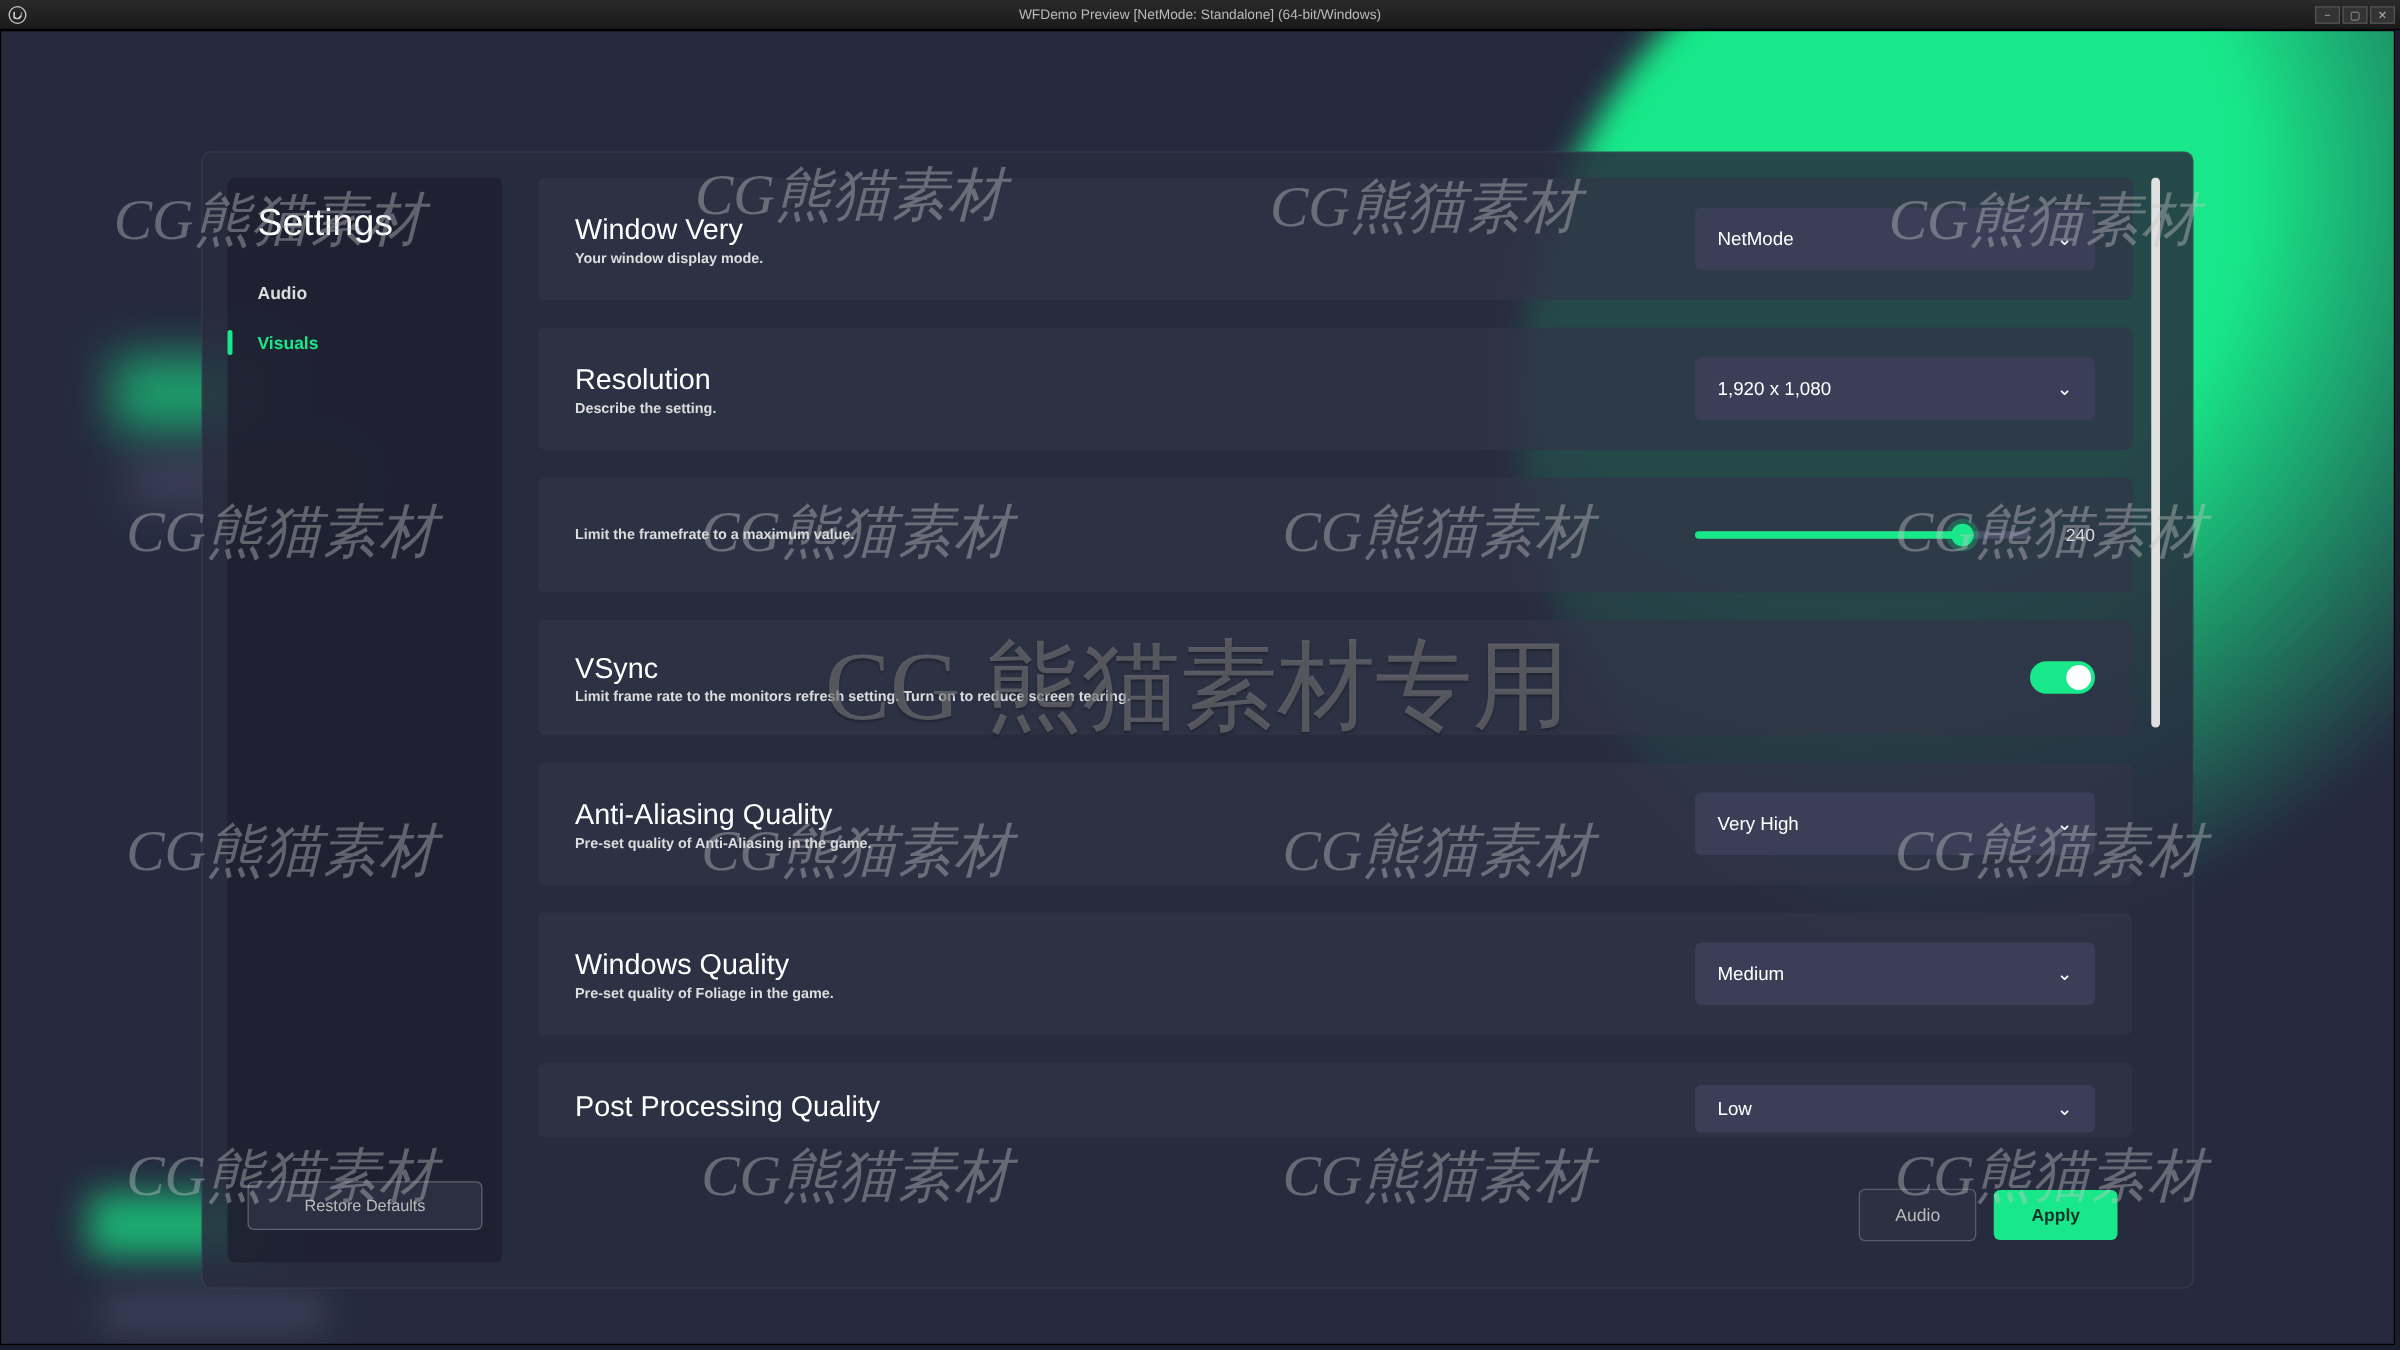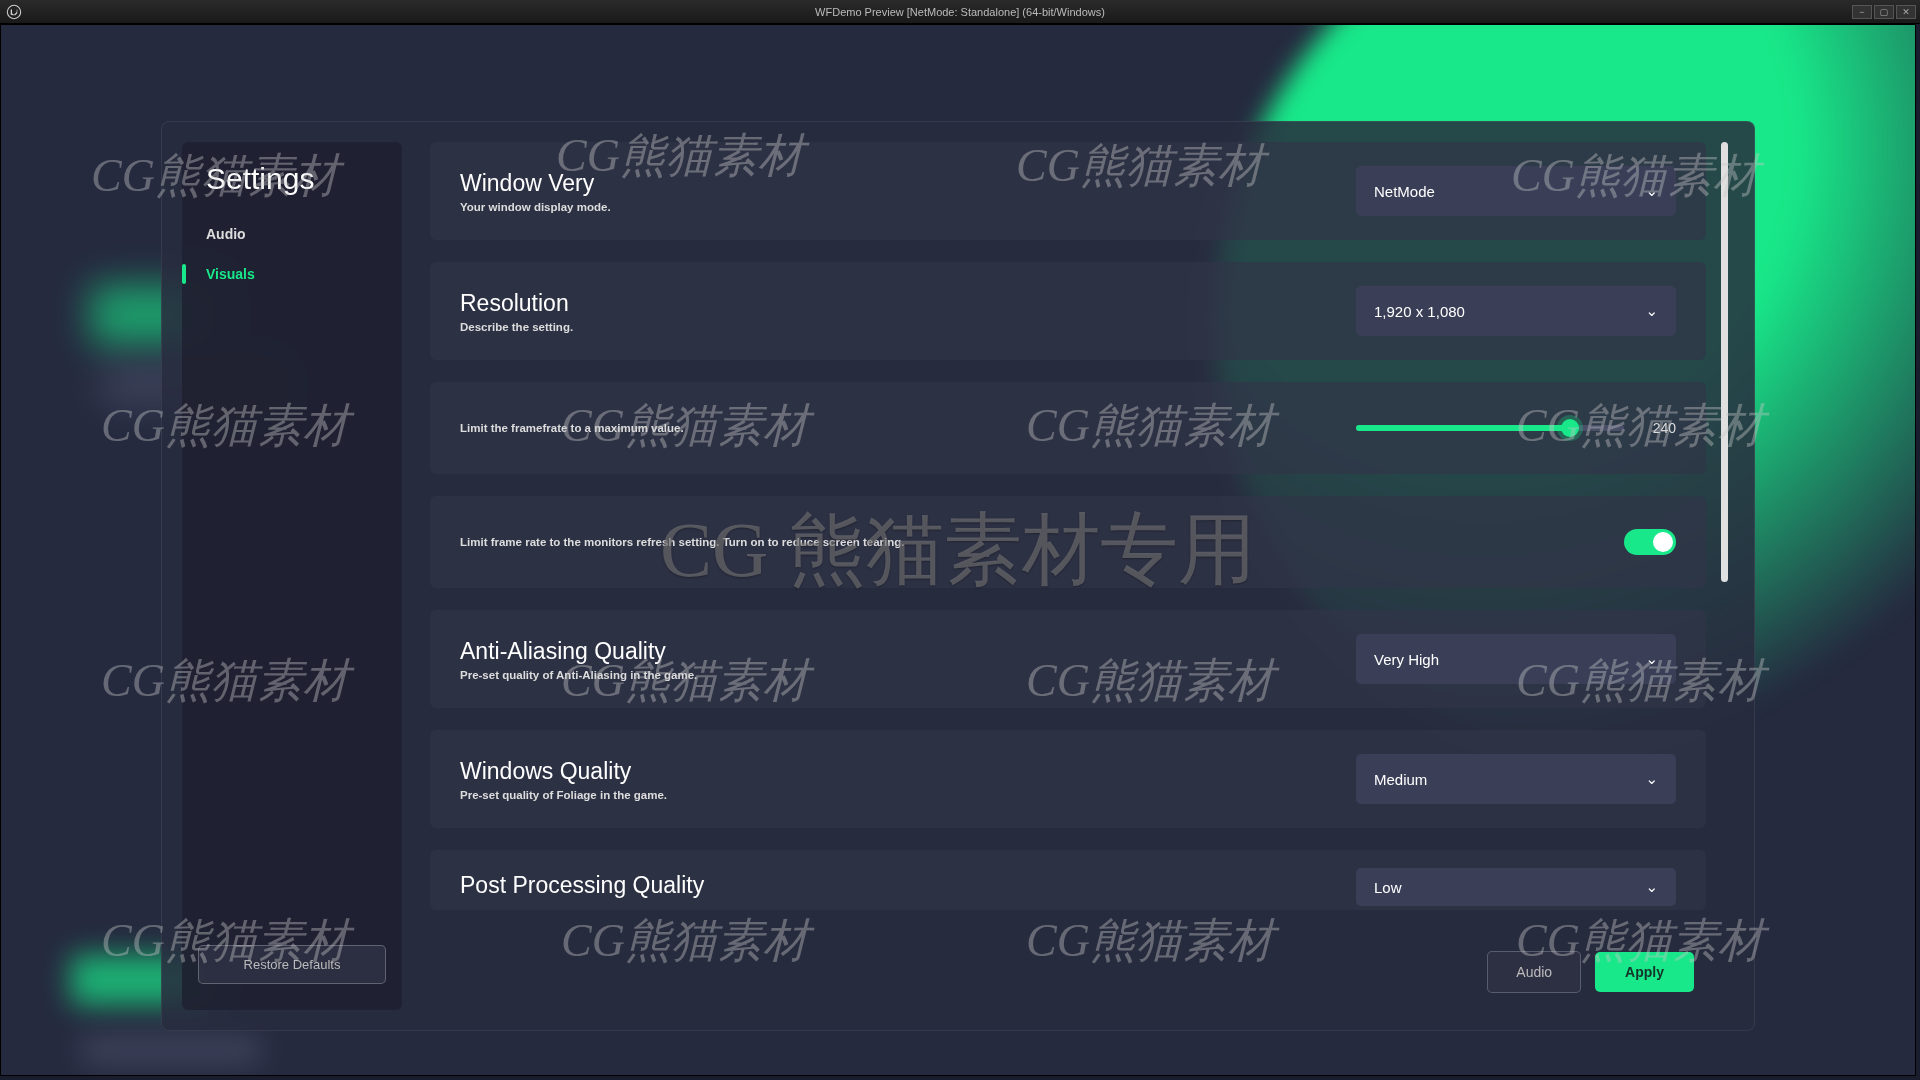--- a/index.html
+++ b/index.html
@@ -156,20 +156,21 @@
                     <div class="fill"></div>
                     <div class="thumb"></div>
                   </div>
                   <div class="slider-val">240</div>
                 </div>
               </div>
             </div>
 
             <div class="row">
               <div class="lbl">
+                <div class="t">VSync</div>
                 <div class="d">Limit frame rate to the monitors refresh setting. Turn on to reduce screen tearing.</div>
               </div>
               <div class="ctrl" style="width:60px">
                 <div class="toggle">
                   <div class="knob"></div>
                 </div>
               </div>
             </div>
 
             <div class="row">

